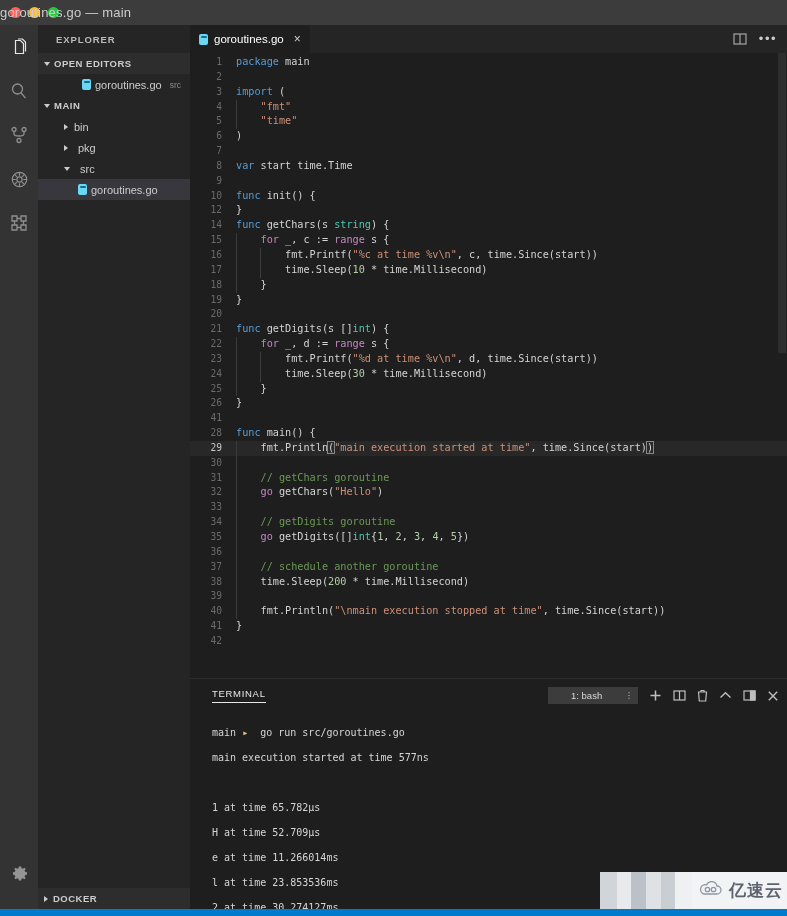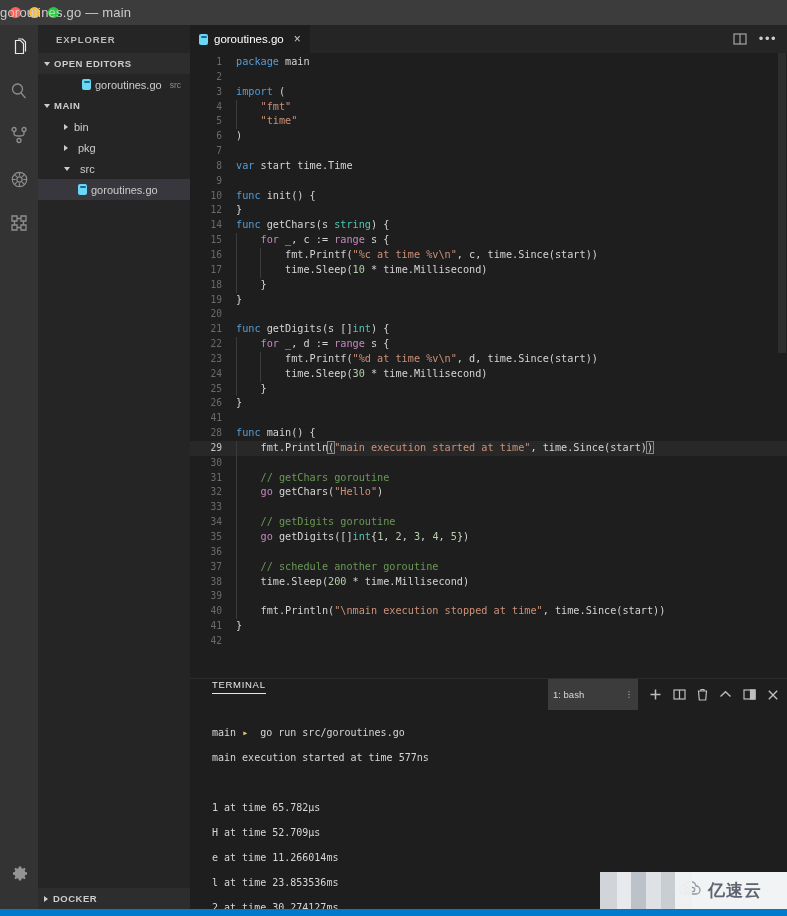--- a/index.html
+++ b/index.html
@@ -166,31 +166,31 @@
     position: absolute; right: 1px; top: 0px; width: 8px; height: 300px;
     background: rgba(121,121,121,.18);
   }
 
   
   .panel {
     position: absolute; top: 678px; left: 190px; width: 597px; height: 231px;
     background: #1e1e1e; border-top: 1px solid #2c2c2c;
   }
   .panel-head {
-    height: 33px; display: flex; align-items: flex-start; padding: 0 8px 0 22px;
+    height: 33px; display: flex; align-items: center; padding: 0 8px 0 22px;
   }
   .panel-tab {
     font-size: 9.5px; letter-spacing: .7px; color: #e7e7e7;
     text-transform: uppercase;
     border-bottom: 1px solid #e7e7e7; padding-bottom: 3px;
   }
   .panel-right { margin-left: auto; display: flex; align-items: center; gap: 11px; }
   .term-select {
-    width: 90px; height: 31px; background: #3c3c3c;
-    display: flex; align-items: center; padding: 0 5px;
+    width: 90px; height: 17px; background: #3c3c3c;
+    display: flex; align-items: center; padding: 0 23px;
     font-size: 9.5px; color: #d8d8d8; position: relative;
   }
   .term-select .caret {
     position: absolute; right: 5px; color: #cfcfcf; font-size: 8px; line-height: 8px;
     text-align: center;
   }
   .pic { color: #d4d4d4; opacity: .85; display: flex; align-items: center; }
   .pic svg { display: block; }
 
   .term-body {
@@ -206,21 +206,21 @@
   
   .statusbar {
     position: absolute; bottom: 0; left: 0; width: 787px; height: 7px;
     background: #007acc;
   }
 
   
   .watermark {
     position: absolute; right: 0; bottom: 7px; width: 187px; height: 37px;
     background: #f2f3f5; display: flex; align-items: center; justify-content: flex-end;
-    padding-right: 25px; gap: 5px;
+    padding-right: 4px; gap: 5px;
   }
   .wm-mosaic {
     position: absolute; left: 0; top: 0; width: 92px; height: 37px;
     background:
       linear-gradient(90deg,#cfd3d8 0 18%, #e7e9ec 18% 34%, #b9bfc6 34% 50%,
                       #dde0e4 50% 66%, #c7ccd2 66% 82%, #eef0f2 82% 100%);
     opacity: .95;
   }
   .wm-text { font-size: 17px; color: #5d6470; font-weight: bold; letter-spacing: 1px; }
 </style>

